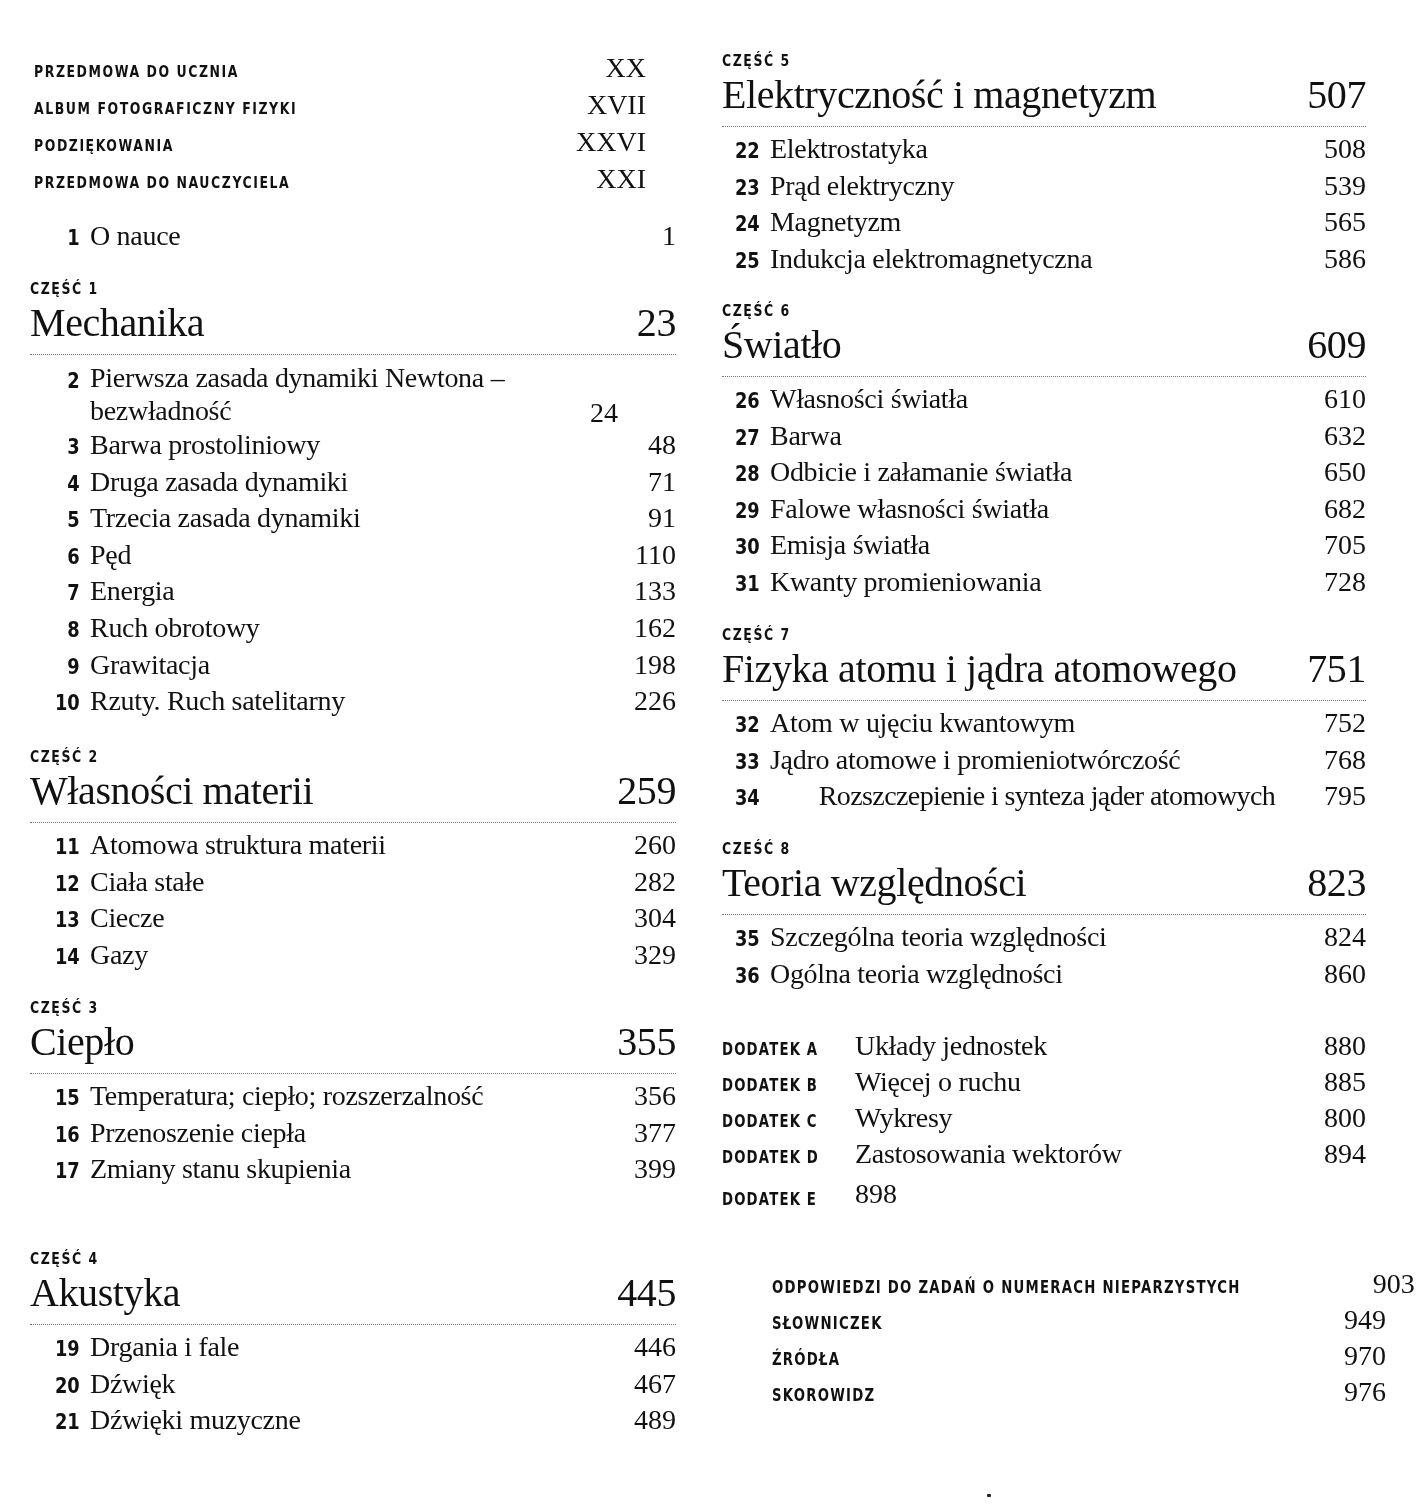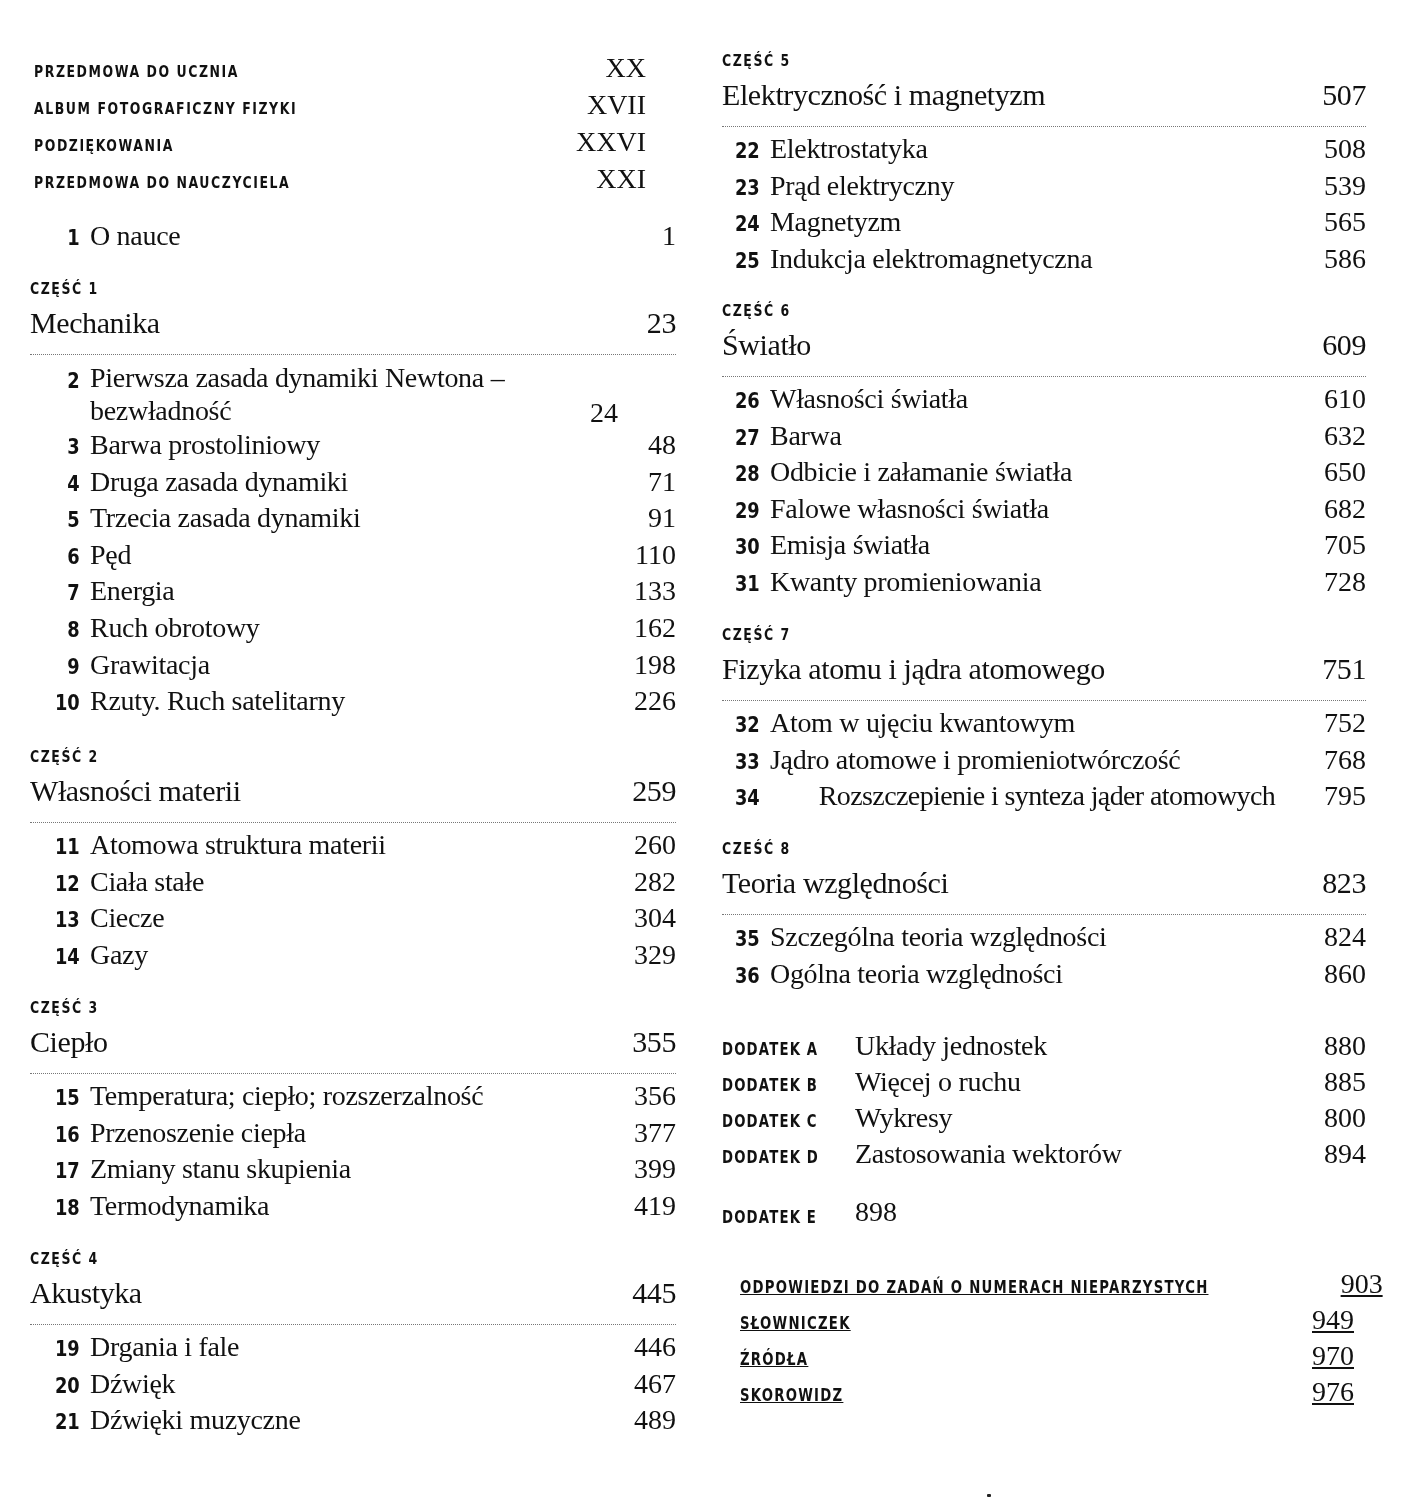--- a/index.html
+++ b/index.html
@@ -35,35 +35,35 @@
   }
   .row .title { flex: 1; letter-spacing: -0.3px; }
   .row .page { text-align: right; flex: none; }
   .row.wrap { height: auto; align-items: flex-end; }
   .row.wrap .title { white-space: normal; line-height: 33px; padding-bottom: 2px; }
 
   .part { position: absolute; }
   .part-label { height: 22px; line-height: 22px; }
   .part-head {
     display: flex; justify-content: space-between; align-items: baseline;
-    font-size: 30px; letter-spacing: -0.4px; height: 46px; line-height: 46px;
+    font-size: 40px; letter-spacing: -0.4px; height: 46px; line-height: 46px;
   }
   .part-rule {
     height: 0; border-top: 1.5px dotted #777; margin: 8px 0 6px 0;
   }
 
   .app-row { display: flex; align-items: center; height: 36px; font-size: 28px; white-space: nowrap; }
   .app-row .lbl { width: 133px; flex: none; }
   .app-row .lbl .sans-cap { font-size: 17px; letter-spacing: 1.5px; }
   .app-row .title { flex: 1; letter-spacing: -0.3px; }
   .app-row .page { flex: none; text-align: right; }
-  .app-row.wrap { height: auto; align-items: flex-end; margin-top: 18px; }
+  .app-row.wrap { height: auto; align-items: flex-end; }
   .app-row.wrap .title { white-space: normal; line-height: 36px; }
 
-  .back { position: absolute; left: 740px; width: 614px; text-decoration: underline; }
+  .back { position: absolute; left: 772px; width: 614px; }
   .back-row { display: flex; justify-content: space-between; align-items: baseline; height: 36px; font-size: 28px; }
   .back-row .sans-cap { font-size: 17px; letter-spacing: 1.6px; }
 
   .speck { position: absolute; width: 4px; height: 3px; background: #222; left: 987px; top: 1494px; border-radius: 1px; }
 </style>
 </head>
 <body>
 
 <div class="front" style="top:52px;">
   <div class="front-row">
@@ -189,25 +189,20 @@
       </div>
     <div class="row">
         <span class="cnum">16</span>
         <span class="title">Przenoszenie ciepła</span>
         <span class="page">377</span>
       </div>
     <div class="row">
         <span class="cnum">17</span>
         <span class="title">Zmiany stanu skupienia</span>
         <span class="page">399</span>
-      </div>
-    <div class="row">
-        <span class="cnum">18</span>
-        <span class="title">Termodynamika</span>
-        <span class="page">419</span>
       </div>
   </div>
 
   <div class="part" style="top:1248px; left:0; width:646px;">
     <div class="part-label"><span class="sans-cap">CZĘŚĆ 4</span></div>
     <div class="part-head">
       <span>Akustyka</span>
       <span>445</span>
     </div>
     <div class="part-rule"></div>

